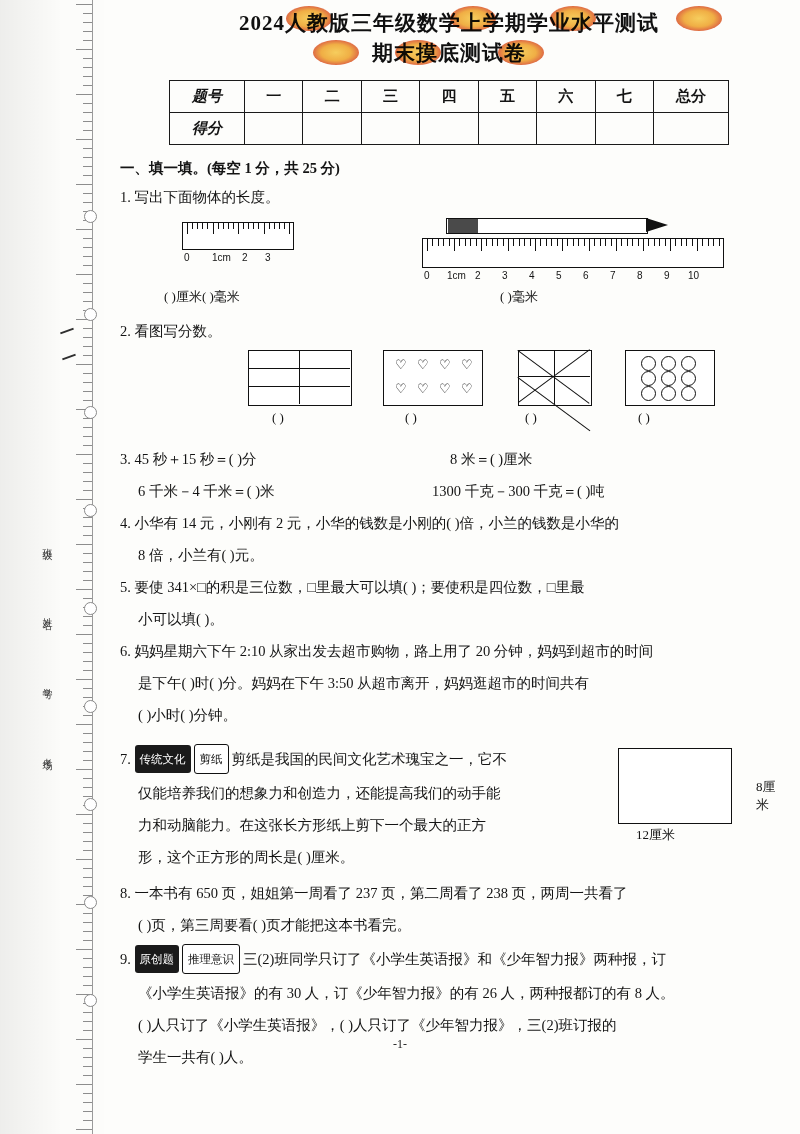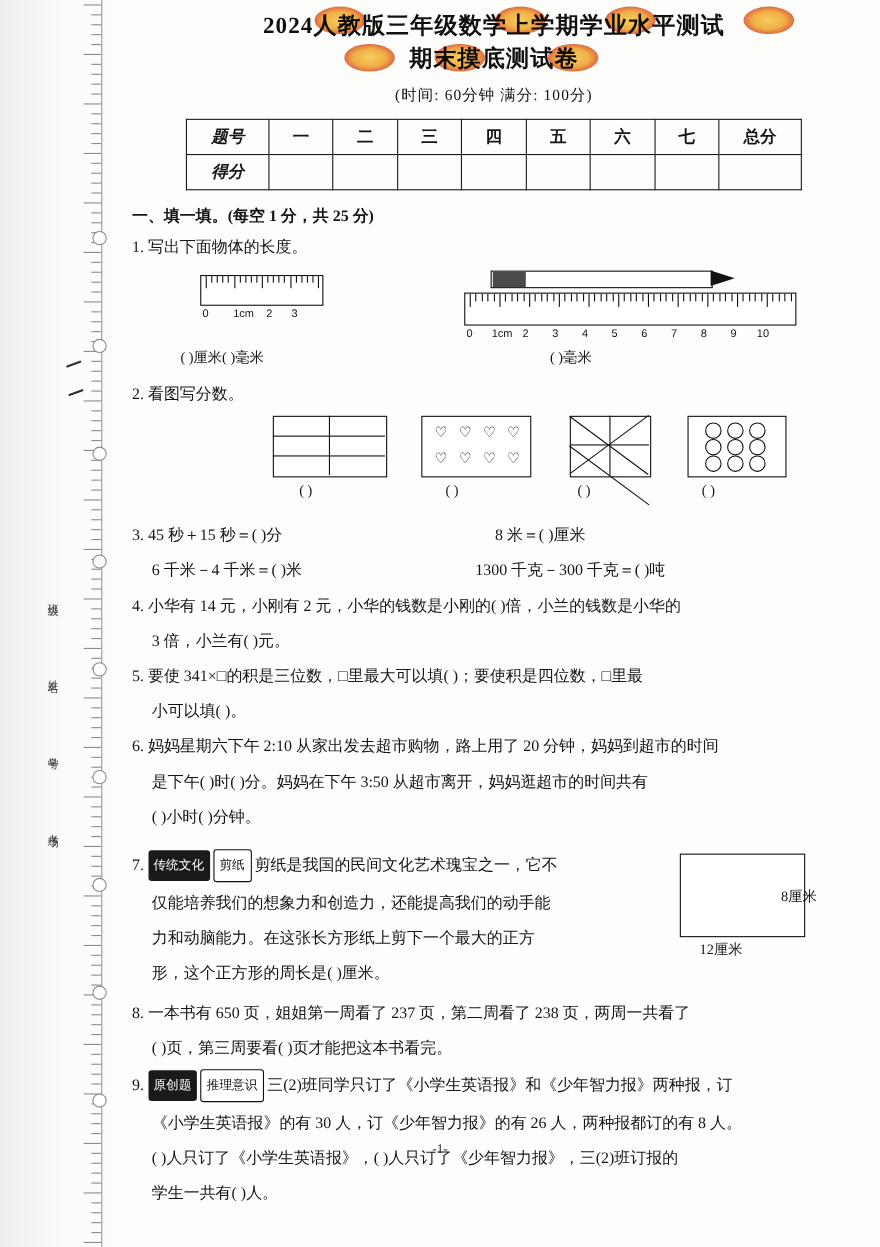--- a/index.html
+++ b/index.html
@@ -318,21 +318,20 @@
       <span class="l2">期末摸底测试卷</span>
       <span class="stamp s1"></span>
       <span class="stamp s2"></span>
       <span class="stamp s3"></span>
       <span class="stamp s4"></span>
       <span class="stamp s5"></span>
       <span class="stamp s6"></span>
       <span class="stamp s7"></span>
     </div>
 
-    <div class="subtitle">(时间: 60分钟    满分: 100分)</div>
 
     <table class="score">
       <tbody>
           <tr>
         <td class="lbl">题号</td>
         <td>一</td>
         <td>二</td>
         <td>三</td>
         <td>四</td>
         <td>五</td>
@@ -514,40 +513,40 @@
     <div class="q" style="position:relative;">
       <span>3. 45 秒＋15 秒＝(        )分</span>
       <span style="position:absolute;left:330px;">8 米＝(        )厘米</span>
     </div>
     <div class="q indent" style="position:relative;">
       <span>6 千米－4 千米＝(        )米</span>
       <span style="position:absolute;left:312px;">1300 千克－300 千克＝(        )吨</span>
     </div>
 
     <div class="q">4. 小华有 14 元，小刚有 2 元，小华的钱数是小刚的(        )倍，小兰的钱数是小华的</div>
-    <div class="q indent">3 倍，小兰有(        )元。</div>
+    <div class="q indent">8 倍，小兰有(        )元。</div>
 
     <div class="q">5. 要使 341×□的积是三位数，□里最大可以填(        )；要使积是四位数，□里最</div>
     <div class="q indent">小可以填(        )。</div>
 
     <div class="q">6. 妈妈星期六下午 2:10 从家出发去超市购物，路上用了 20 分钟，妈妈到超市的时间</div>
     <div class="q indent">是下午(      )时(      )分。妈妈在下午 3:50 从超市离开，妈妈逛超市的时间共有</div>
     <div class="q indent">(      )小时(      )分钟。</div>
 
     <div style="position:relative;margin-top:16px;">
       <div class="q" style="width:460px;">
         <span>7.</span>
         <span class="tag">传统文化</span><span class="tag out">剪纸</span><span>剪纸是我国的民间文化艺术瑰宝之一，它不</span>
       </div>
       <div class="q indent" style="width:460px;">仅能培养我们的想象力和创造力，还能提高我们的动手能</div>
       <div class="q indent" style="width:460px;">力和动脑能力。在这张长方形纸上剪下一个最大的正方</div>
       <div class="q indent" style="width:460px;">形，这个正方形的周长是(        )厘米。</div>
 
       <div class="rect-fig" style="left:498px;top:4px;width:112px;height:74px;"></div>
-      <div class="lbl-s" style="left:590px;top:34px;">8厘米</div>
+      <div class="lbl-s" style="left:636px;top:34px;">8厘米</div>
       <div class="lbl-s" style="left:516px;top:82px;">12厘米</div>
     </div>
 
     <div class="q" style="margin-top:10px;">8. 一本书有 650 页，姐姐第一周看了 237 页，第二周看了 238 页，两周一共看了</div>
     <div class="q indent">(        )页，第三周要看(        )页才能把这本书看完。</div>
 
     <div class="q">
       <span>9.</span>
       <span class="tag">原创题</span><span class="tag out">推理意识</span><span>三(2)班同学只订了《小学生英语报》和《少年智力报》两种报，订</span>
     </div>

